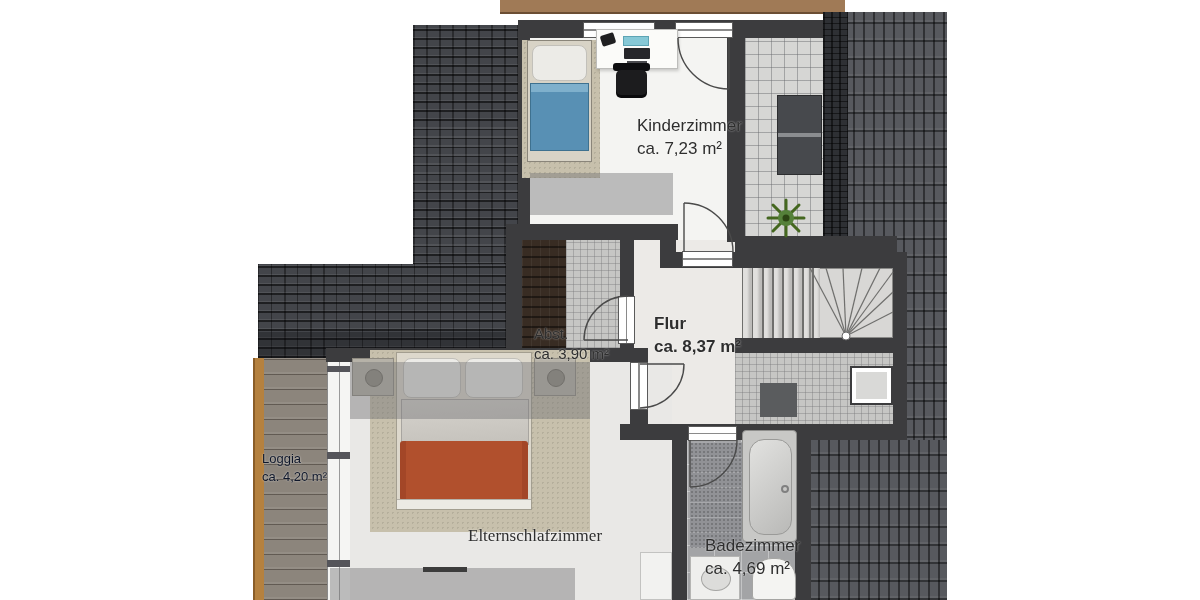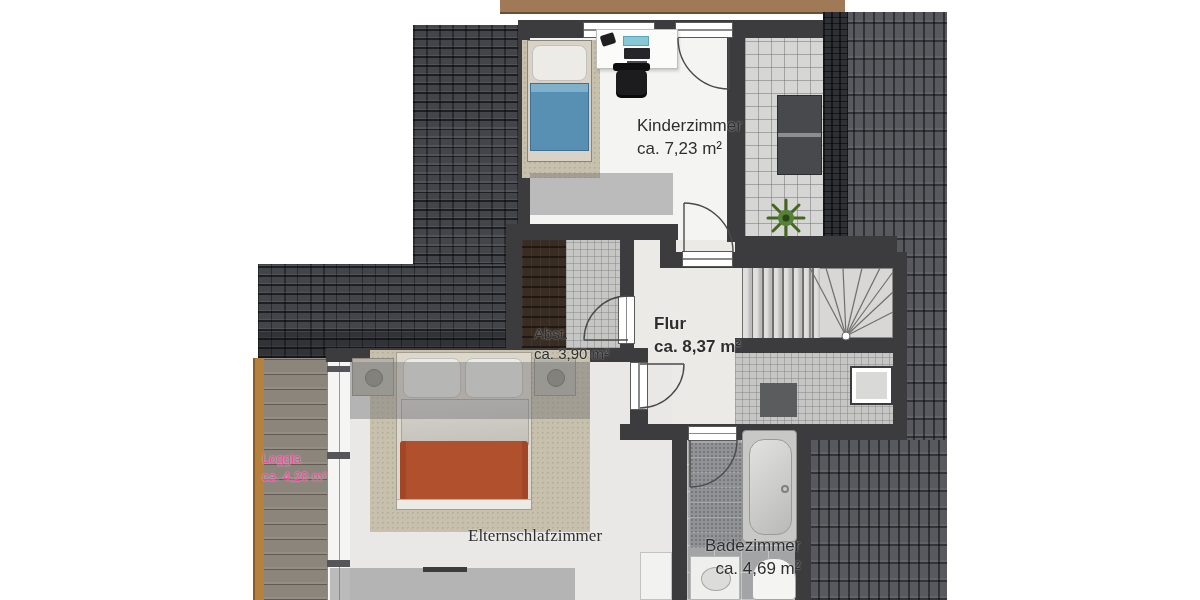--- a/index.html
+++ b/index.html
@@ -214,22 +214,22 @@
     <span>Abst.</span>
     <span class="l2">ca. 3,90 m²</span>
   </div>
   <div class="abs label" style="left:654px;top:313px;font-weight:bold;">
     <span>Flur</span>
     <span class="l2">ca. 8,37 m²</span>
   </div>
   <div class="abs label" style="left:468px;top:525px;font-family:Liberation Serif, serif;">
     <span>Elternschlafzimmer</span>
   </div>
-  <div class="abs label" style="left:705px;top:535px;text-align:right;">
+  <div class="abs label" style="left:705px;top:535px;">
     <span>Badezimmer</span>
     <span class="l2">ca. 4,69 m²</span>
   </div>
-  <div class="abs label" style="left:262px;top:450px;font-size:13px;color:#ec4899;">
+  <div class="abs label" style="left:262px;top:450px;font-size:13px;color:#0f172a;">
     <span>Loggia</span>
     <span class="l2">ca. 4,20 m²</span>
   </div>
 
 </div>
 
 </body></html>

